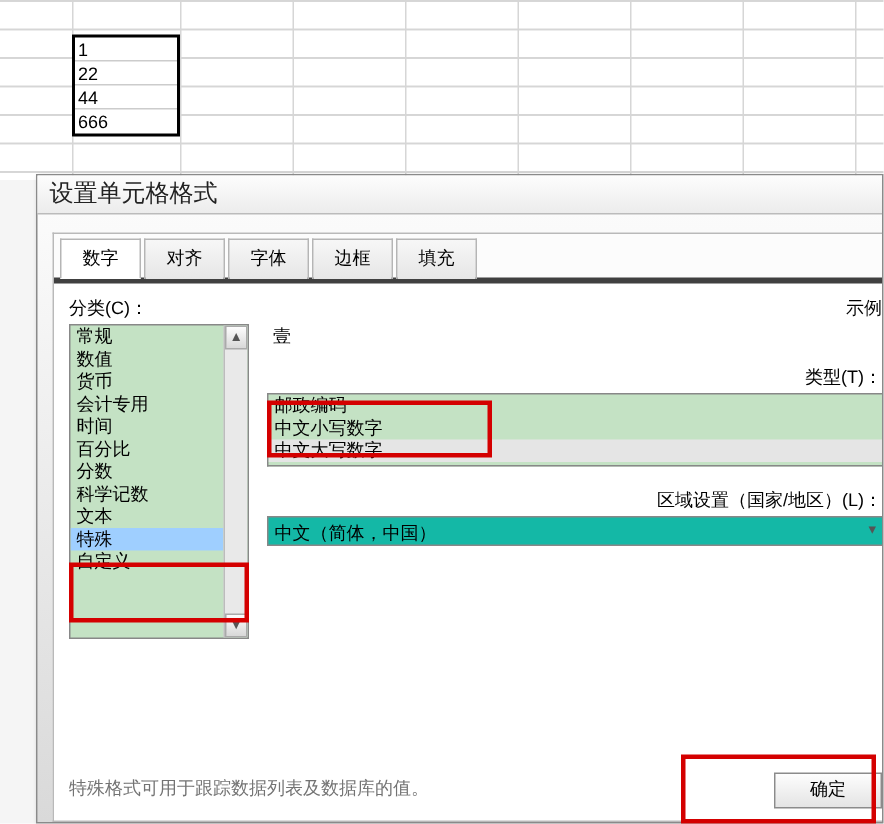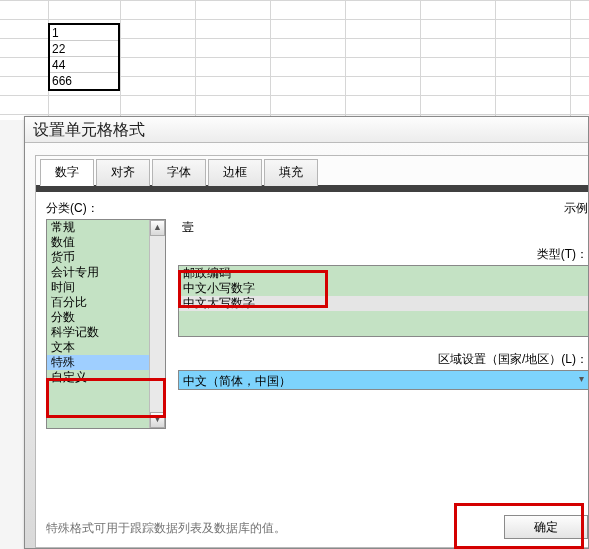--- a/index.html
+++ b/index.html
@@ -16,52 +16,52 @@
   .sel-cells div:last-child { border-bottom: none; }
   
   .dialog { position: absolute; left: 24px; top: 116px; width: 565px; height: 433px; 
     background: linear-gradient(to bottom, #fdfdfd 0%, #ebebeb 50%, #d9d9d9 100%);
     border: 1px solid #8a8a8a; box-shadow: 1px 1px 3px rgba(0,0,0,.3); }
   .titlebar { height: 26px; line-height: 26px; padding: 0 8px; color: #222; font-size: 16px; 
     background: linear-gradient(to bottom, #fdfdfd 0%, #ececec 100%); border-bottom: 1px solid #bbb; }
   
   .dlg-inner { position: absolute; left: 10px; top: 38px; right: 0; bottom: 0; background: #fff; border: 1px solid #b9b9b9; border-right: none; padding: 0; }
   
-  .tabs { display: flex; padding: 2px 0 0 4px; background: #fcfcfc; border-bottom: 7px solid #404040; }
+  .tabs { display: flex; padding: 2px 0 0 4px; background: #fcfcfc; border-bottom: 4px solid #404040; }
   .tab { padding: 4px 14px; border: 1px solid #b5b5b5; border-bottom: none; margin-right: 2px; 
     background: linear-gradient(#f7f7f7,#e6e6e6); cursor: pointer; position: relative; top: 1px; }
   .tab.active { background: #fff; border-bottom: 1px solid #fff; }
   
   .panel { padding: 8px 10px 0 10px; position: relative; }
   
   .cat-label { margin: 0 0 2px 0; }
   .category-col { position: absolute; left: 10px; top: 8px; width: 136px; }
   .catbox { width: 120px; height: 210px; border: 1px solid #888; background: #c4e2c4; position: relative; overflow: hidden; }
   .catbox-inner { position:absolute; inset:0 16px 0 0; overflow:hidden; }
   .catitem { padding: 0 4px; line-height: 15px; height:15px; white-space: nowrap; cursor:pointer; }
   .catitem.sel { background: #9fcfff; }
   .catbox .vscroll { position: absolute; right:0; top:0; bottom:0; width:16px; background:#e9e9e9; border-left:1px solid #bcbcbc; }
   .vscroll .btn { height:16px; background:linear-gradient(#fdfdfd,#d8d8d8); border:1px solid #aaa; text-align:center; line-height:12px; font-size:9px; color:#555; }
   
   .right-col { position: absolute; left: 142px; top: 8px; right: 0; }
   .lbl { margin: 0 0 2px 0; text-align: right; }
   .sample-val { margin: 2px 0 10px 4px; }
   
-  .typebox { width: 100%; height: 72px; border: 1px solid #888; background: #c4e2c4; overflow:hidden; position:relative; border-right:none; }
+  .typebox { width: 100%; height: 49px; border: 1px solid #888; background: #c4e2c4; overflow:hidden; position:relative; border-right:none; }
   .typeitem { padding: 0 4px; line-height: 15px; height:15px; cursor:pointer; white-space:nowrap; }
   .typeitem.sel { background: #e5e5e5; }
   
-  .locale-box { width: 100%; height: 20px; border: 1px solid #888; background: #7dd3fc; border-right:none; 
+  .locale-box { width: 100%; height: 20px; border: 1px solid #888; background: #14b8a6; border-right:none; 
     padding: 2px 13px 2px 4px; position: relative; }
   .locale-box::after { content: "▾"; position: absolute; right: 4px; top: 2px; color:#555; font-size:10px; }
   
   .desc { position: absolute; left: 10px; top: 328px; right: 10px; color:#737373; }
   
   .btnbar { position: absolute; right: 0; bottom: 8px; display:flex; gap:10px; }
-  .winbtn { width: 84px; height: 24px; border: 1px solid #8b8b8b; background: linear-gradient(#fdfdfd,#e4e4e4); cursor:pointer; text-align:center; line-height:22px; }
+  .winbtn { width: 72px; height: 24px; border: 1px solid #8b8b8b; background: linear-gradient(#fdfdfd,#e4e4e4); cursor:pointer; text-align:center; line-height:22px;font-family:Liberation Mono, monospace; }
   
   .redbox { position: absolute; border: 3px solid #d40000; pointer-events: none; }
   .rb-cat { left: 10px; top: 186px; width: 120px; height: 40px; }
   .rb-type { left: 142px; top: 78px; width: 150px; height: 38px; }
   .rb-ok   { right: 4px; bottom: -2px; width: 130px; height: 46px; }
 </style>
 </head>
 <body>
 
 <div class="sheet-bg">

